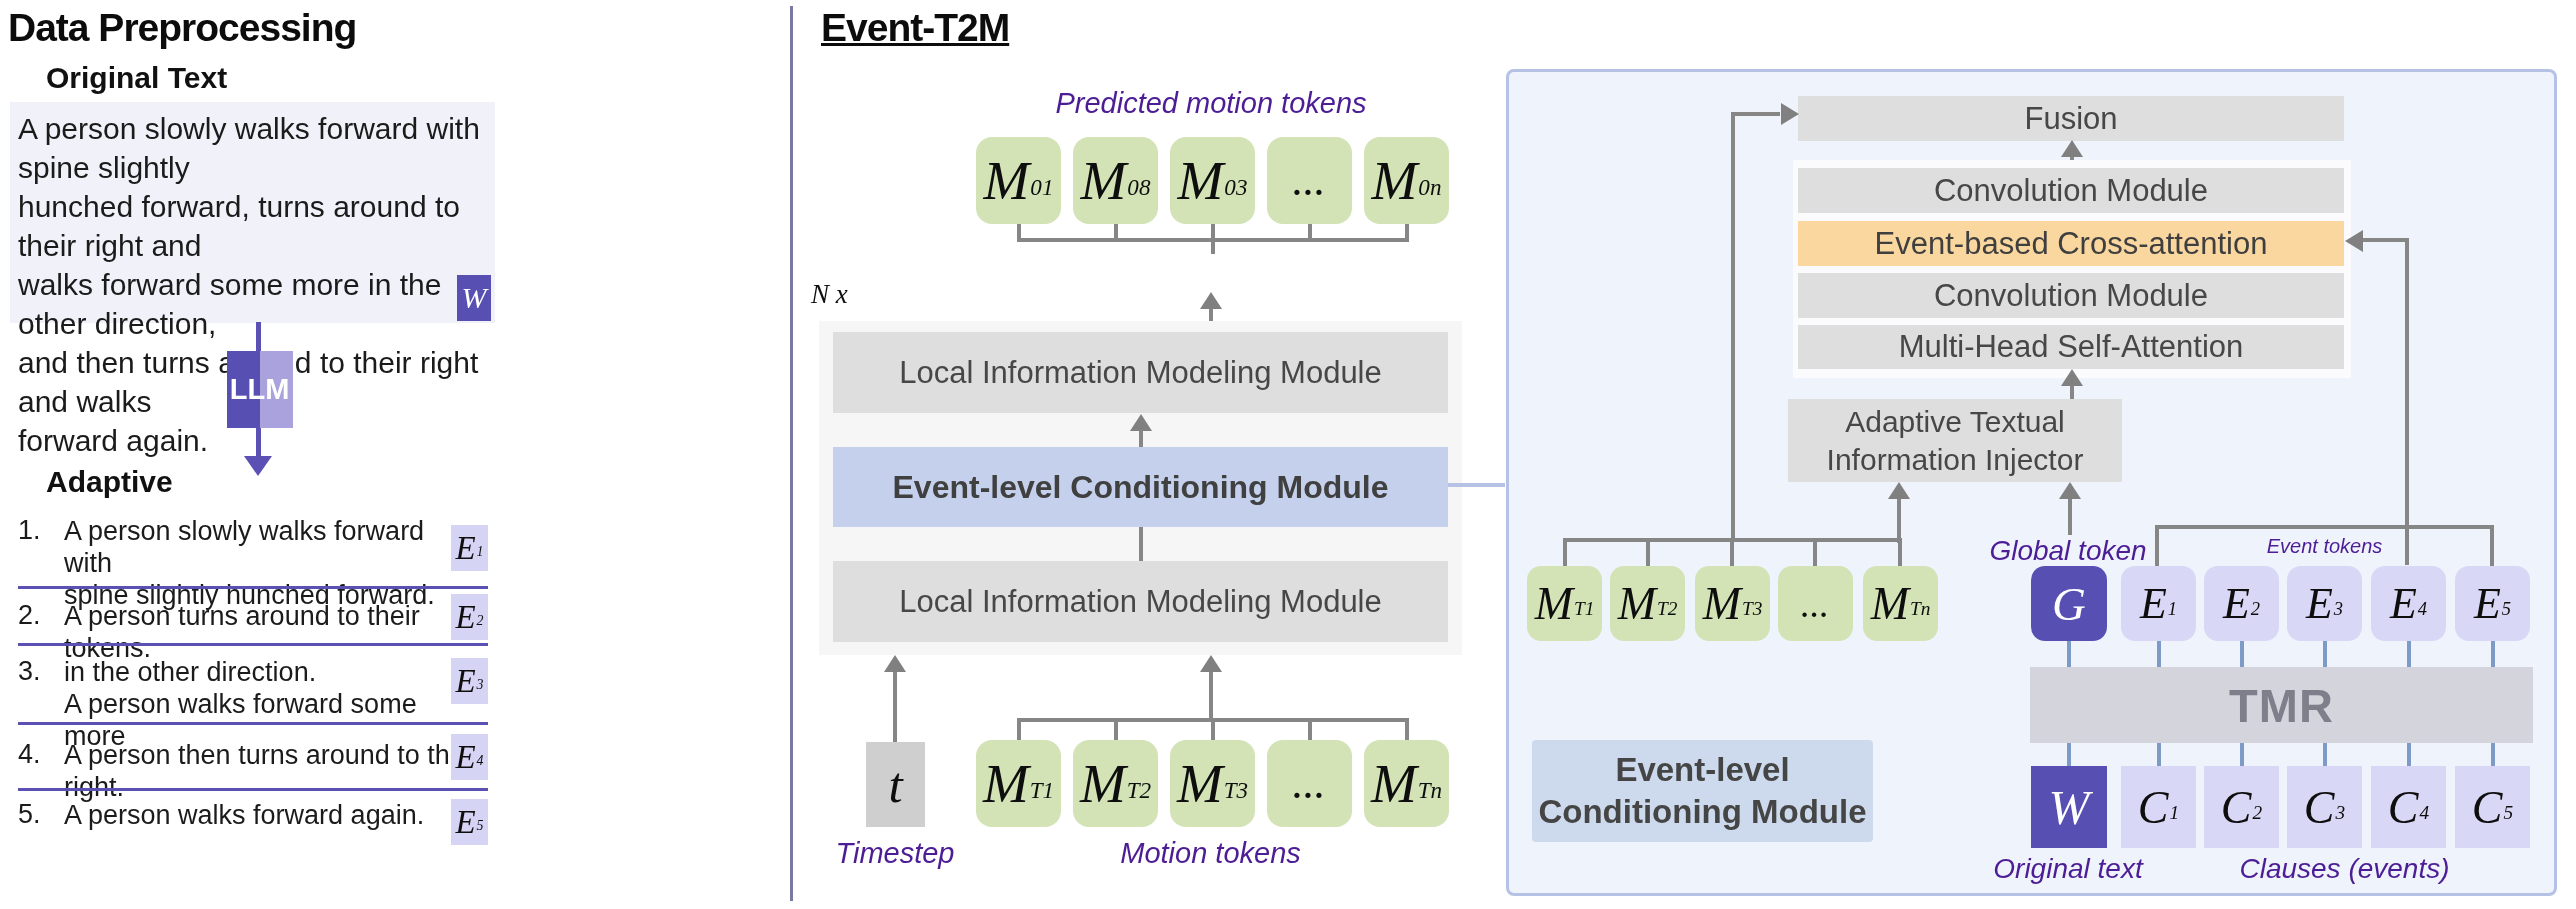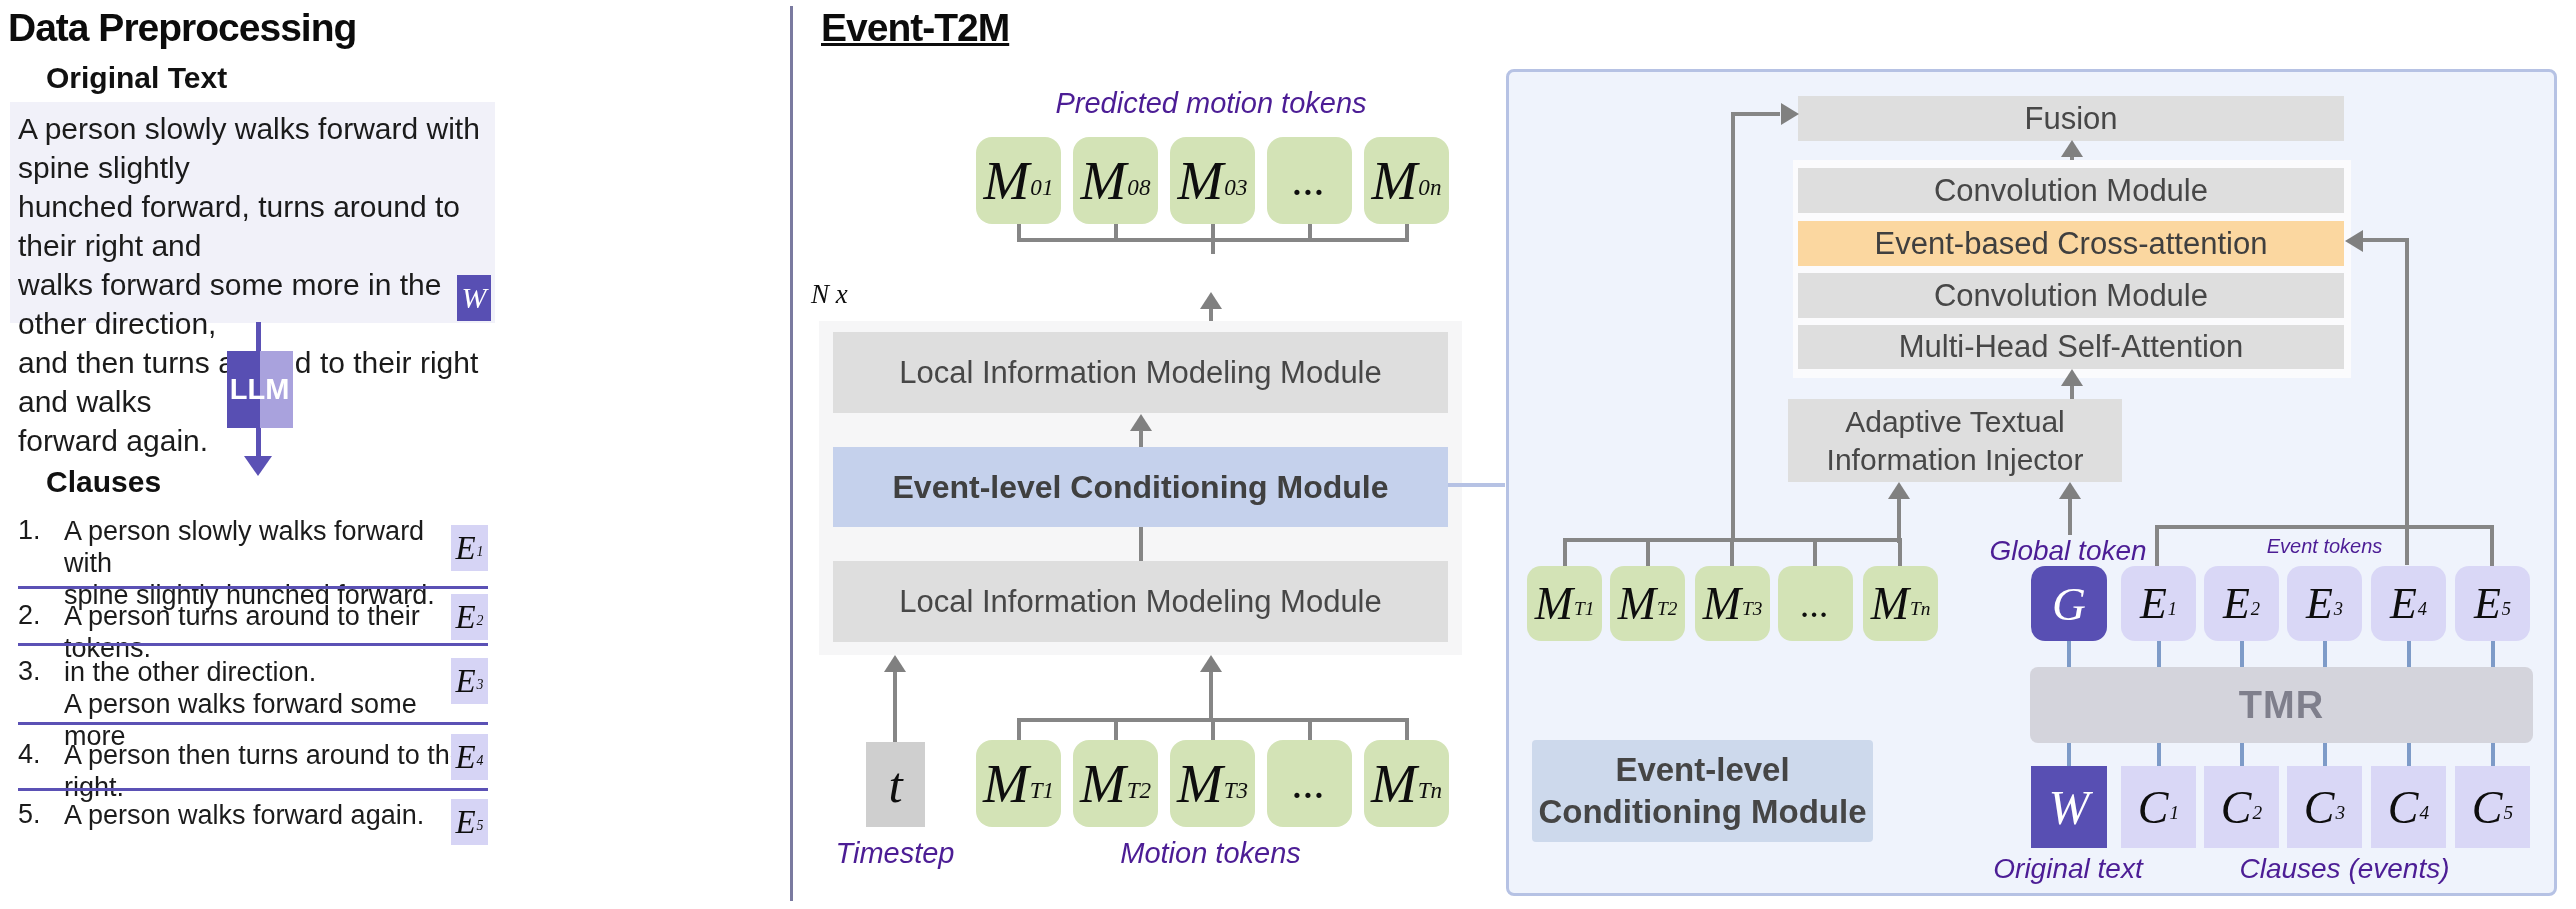--- a/index.html
+++ b/index.html
@@ -52,21 +52,21 @@
 
   <div class="abs pline" style="left:256px;top:322px;width:5px;height:29px;"></div>
   <div class="abs" style="left:227px;top:351px;width:65px;height:77px;">
     <div class="abs" style="left:0;top:0;width:33px;height:77px;background:#584fb3;"></div>
     <div class="abs" style="left:33px;top:0;width:33px;height:77px;background:#a9a2dd;"></div>
     <div class="abs center" style="left:0;top:0;width:65px;height:77px;color:#fff;font-weight:700;font-size:29px;">LLM</div>
   </div>
   <div class="abs pline" style="left:256px;top:428px;width:5px;height:28px;"></div>
   <div class="abs ah-down-p" style="left:244px;top:456px;"></div>
 
-  <div class="abs h2" style="left:46px;top:465px;">Clauses</div>
+  <div class="abs h2" style="left:46px;top:465px;">Adaptive</div>
 
   <div class="abs clause-num" style="left:18px;top:515px;">1.</div>
   <div class="abs clause-text" style="left:64px;top:515px;width:388px;">
     <div>A person slowly walks forward with</div>
     <div>spine slightly hunched forward.</div>
   </div>
   <div class="abs center ebadge" style="left:451px;top:525px;width:37px;height:46px;">
     <span>E</span>
       <span class="tsub">1</span>
   </div>
@@ -293,21 +293,21 @@
       <span class="tsub">5</span>
     </div>
 
   <div class="abs blueline" style="left:2067px;top:641px;width:4px;height:26px;"></div>
   <div class="abs blueline" style="left:2157px;top:641px;width:4px;height:26px;"></div>
   <div class="abs blueline" style="left:2240px;top:641px;width:4px;height:26px;"></div>
   <div class="abs blueline" style="left:2323px;top:641px;width:4px;height:26px;"></div>
   <div class="abs blueline" style="left:2407px;top:641px;width:4px;height:26px;"></div>
   <div class="abs blueline" style="left:2491px;top:641px;width:4px;height:26px;"></div>
 
-  <div class="abs center" style="left:2030px;top:667px;width:503px;height:76px;background:#d4d4dc;color:#7f7f8c;font-weight:700;font-size:38px;letter-spacing:1px;border-radius:8px;">TMR</div>
+  <div class="abs center" style="left:2030px;top:667px;width:503px;height:76px;background:#d4d4dc;color:#7f7f8c;font-weight:700;font-size:47px;letter-spacing:1px;">TMR</div>
 
   <div class="abs blueline" style="left:2067px;top:743px;width:4px;height:23px;"></div>
   <div class="abs blueline" style="left:2157px;top:743px;width:4px;height:23px;"></div>
   <div class="abs blueline" style="left:2240px;top:743px;width:4px;height:23px;"></div>
   <div class="abs blueline" style="left:2323px;top:743px;width:4px;height:23px;"></div>
   <div class="abs blueline" style="left:2407px;top:743px;width:4px;height:23px;"></div>
   <div class="abs blueline" style="left:2491px;top:743px;width:4px;height:23px;"></div>
 
   <div class="abs center token purple" style="left:2031px;top:766px;width:76px;height:82px;font-size:49px;">
       <span>W</span>

